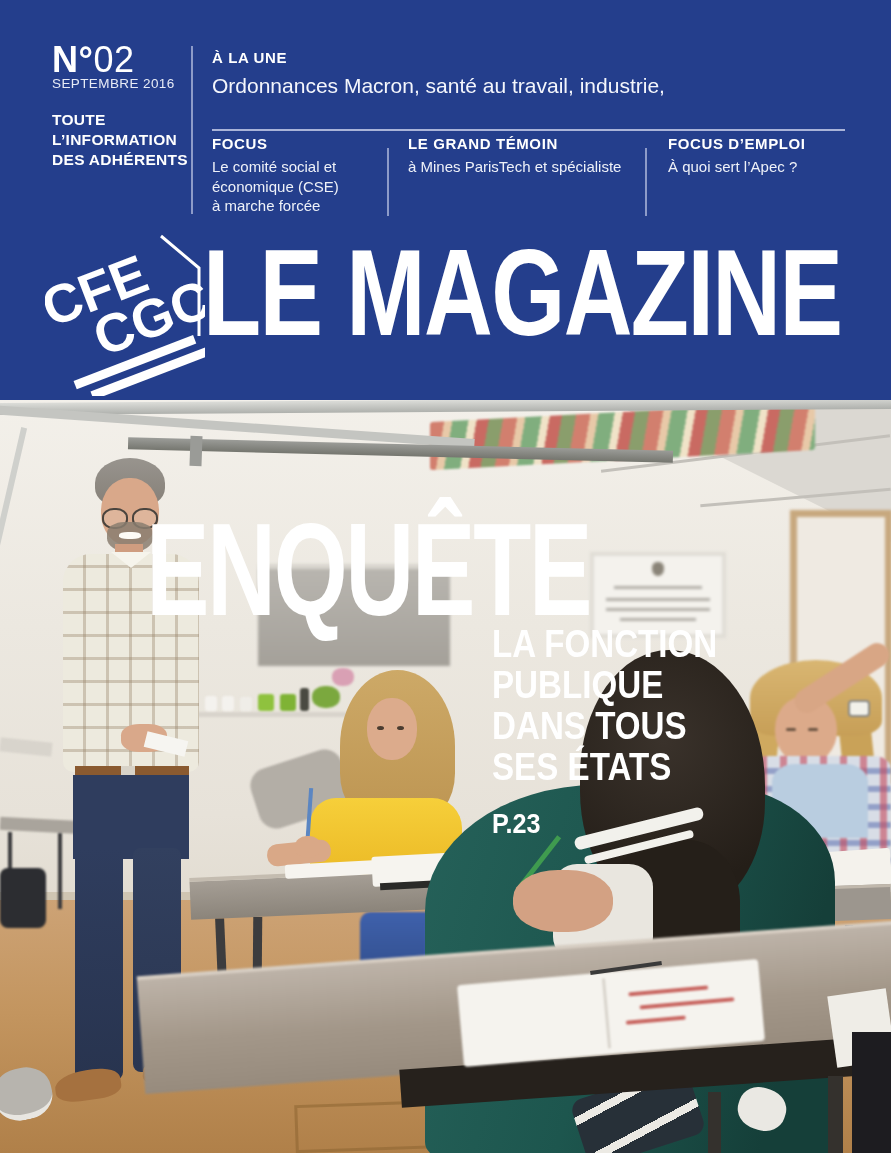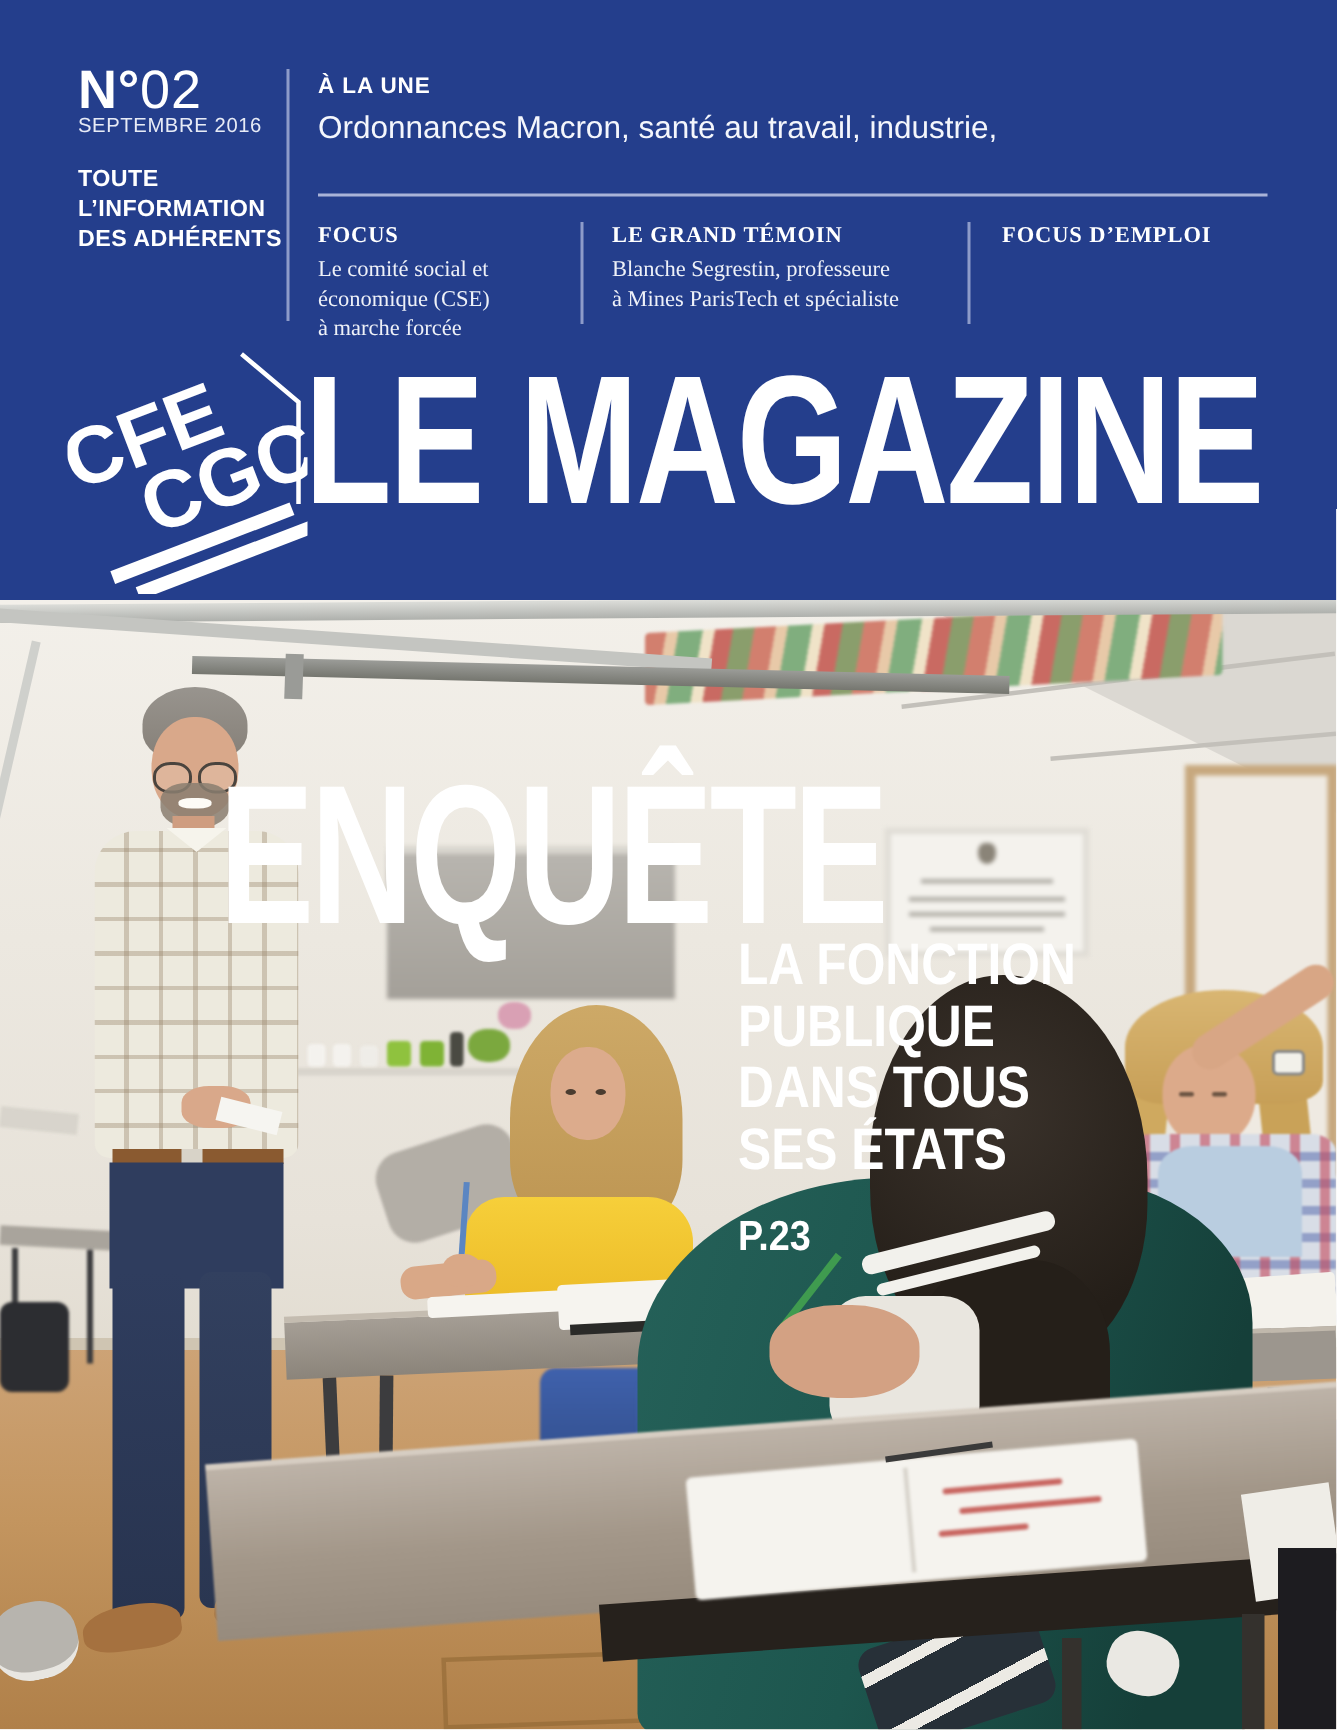--- a/index.html
+++ b/index.html
@@ -15,21 +15,21 @@
   .issue-date{left:52px;top:76px;font-size:13.5px;letter-spacing:.4px;color:#e7ebf6;}
   .tagline{left:52px;top:110px;font-size:15.5px;font-weight:800;line-height:1.28;letter-spacing:.3px;}
   .vdiv{width:2px;background:#8d9bc9;}
   .vdiv-main{left:191px;top:46px;height:168px;}
   .vdiv-a{left:387px;top:148px;height:68px;}
   .vdiv-b{left:645px;top:148px;height:68px;}
   .hrule{left:212px;top:129px;width:633px;height:2px;background:#a9b3d8;}
   .kicker-label{font-size:15px;font-weight:800;letter-spacing:.6px;}
   .alaune{left:212px;top:49px;}
   .alaune-lines{margin-top:7px;font-size:21px;line-height:1.24;color:#f4f6fc;}
-  .col{top:149px;font-family:Liberation Serif, serif;}
+  .col{top:135px;}
   .col-lines{margin-top:5px;font-size:15px;line-height:1.3;color:#eef1f8;}
   .col-focus{left:212px;width:170px;}
   .col-temoin{left:408px;width:225px;}
   .col-mode{left:668px;width:215px;}
 
   
   .logo{left:45px;top:234px;width:160px;height:162px;}
   .brand-title{left:203px;top:232px;width:700px;font-size:122px;font-weight:700;
     color:#ffffff;letter-spacing:-2px;line-height:1;white-space:nowrap;
     transform:scale(.78,1);transform-origin:top left;}
@@ -204,29 +204,31 @@
         <div>économique (CSE)</div>
         <div>à marche forcée</div>
       </div>
     </div>
 
     <div class="abs vdiv vdiv-a"></div>
 
     <div class="abs col col-temoin">
       <div class="kicker-label">LE GRAND TÉMOIN</div>
       <div class="col-lines">
-        <div>Blanche Segrestin, professeure</div>
         <div>à Mines ParisTech et spécialiste</div>
       </div>
     </div>
 
     <div class="abs vdiv vdiv-b"></div>
 
     <div class="abs col col-mode">
       <div class="kicker-label">FOCUS D’EMPLOI</div>
+      <div class="col-lines">
+        <div>À quoi sert l’Apec ?</div>
+      </div>
     </div>
 
     <svg class="abs logo" viewBox="0 0 160 162">
       <path d="M116 2 L154 34 L154 102" fill="none" stroke="#ffffff" stroke-width="3"></path>
       <g transform="rotate(-21 80 80)" fill="#ffffff" font-family="Liberation Sans, sans-serif" font-weight="700" font-size="54">
         <text x="6" y="66">CFE</text>
         <text x="44" y="112">CGC</text>
         <rect x="8" y="124" width="128" height="9"></rect>
         <rect x="20" y="140" width="128" height="9"></rect>
       </g>

